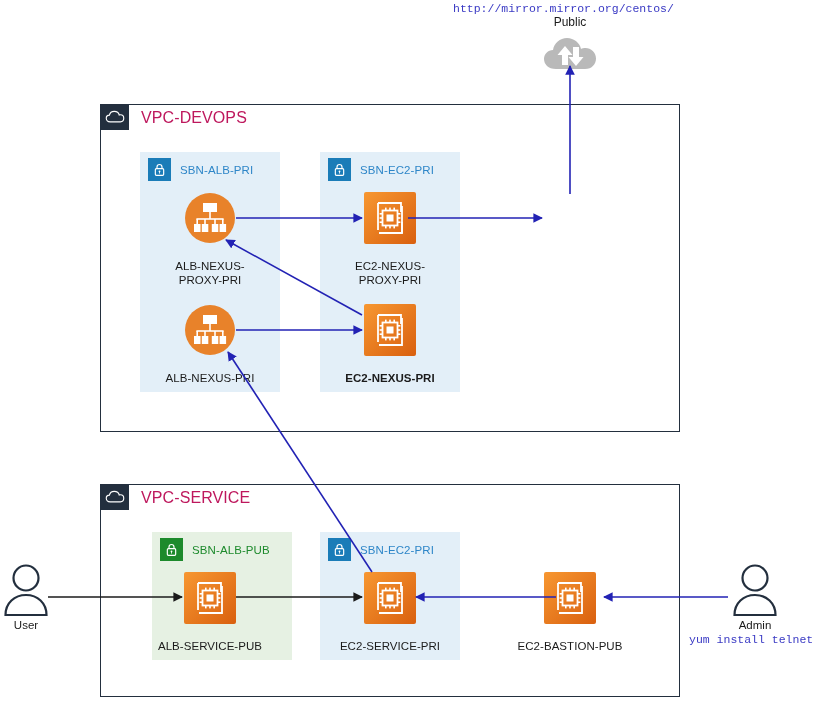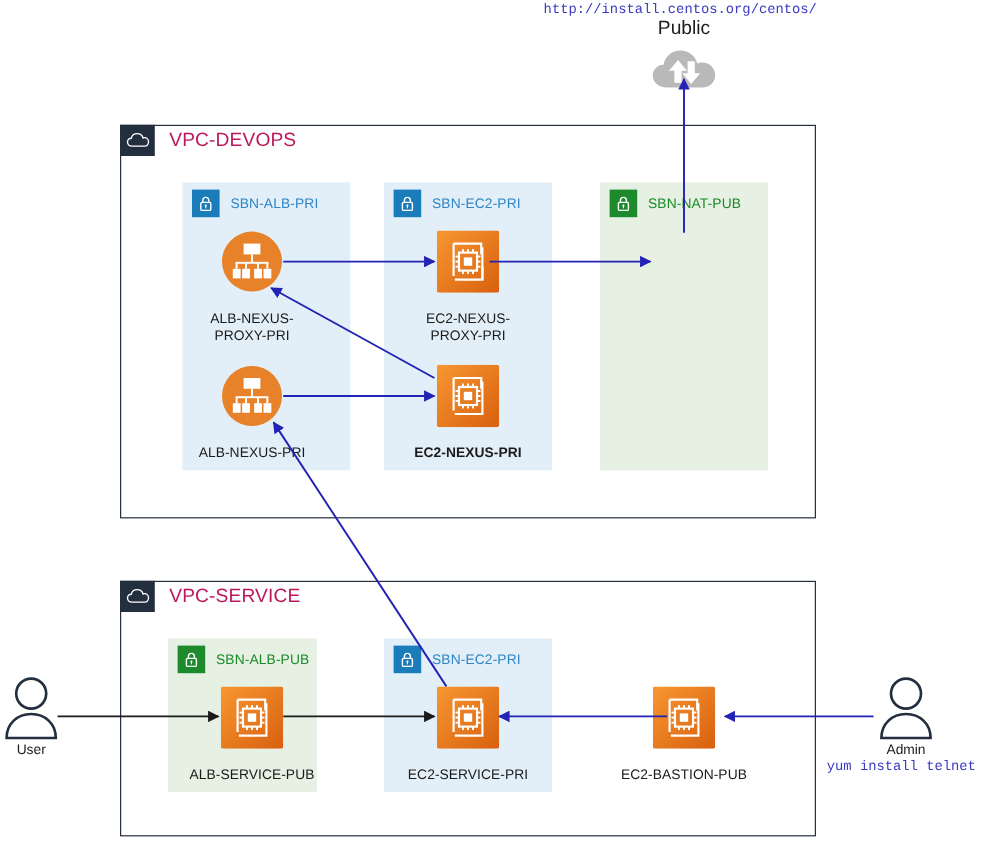--- a/index.html
+++ b/index.html
@@ -126,39 +126,39 @@
     color: #3A3AC4;
     white-space: nowrap;
   }
   
   .cloud-node {
     position: absolute;
     width: 140px;
     text-align: center;
   }
   .cloud-node .caption {
-    font-size: 16px;
+    font-size: 12px;
     color: #1B1B1B;
     margin-bottom: 4px;
   }
   .cloud-node .glyph { width: 58px; height: 40px; margin: 0 auto; }
   .url-text {
     position: absolute;
     font-family: "Liberation Mono", monospace;
     font-size: 11.5px;
     color: #3A3AC4;
     white-space: nowrap;
   }
 </style>
 </head>
 <body>
 
 <div id="canvas">
 
-  <div class="url-text" style="left:453px; top:2px;">http://install.centos.org/centos/</div>
+  <div class="url-text" style="left:453px; top:2px;">http://mirror.mirror.org/centos/</div>
 
   <div class="cloud-node" style="left:500px; top:15px;">
     <div class="caption">Public</div>
     <div class="glyph">
       <svg viewBox="0 0 58 40" width="58" height="40">
         <path d="M15 36 C7 36 3 31 3 26 C3 21 7 17 12 17 C13 10 19 5 26 5 C33 5 39 10 40 16
                  C41 15.4 43 15 44.5 15 C50 15 55 19.5 55 25.5 C55 31 51 36 44 36 Z" fill="#B9B9B9"></path>
         <path d="M21 32 L21 22 L16.5 22 L24 13 L31.5 22 L27 22 L27 32 Z" fill="#FFFFFF"></path>
         <path d="M32 14 L32 24 L27.5 24 L35 33 L42.5 24 L38 24 L38 14 Z" fill="#FFFFFF"></path>
       </svg>
@@ -169,21 +169,21 @@
     <div class="vpc-tab">
       <svg viewBox="0 0 22 16" width="20" height="14">
         <path d="M5.5 13.5 C2.6 13.5 1 11.6 1 9.5 C1 7.5 2.6 5.9 4.6 5.9 C5.1 3.3 7.4 1.5 10.2 1.5
                  C13 1.5 15.3 3.4 15.8 5.7 C16.2 5.5 16.8 5.4 17.3 5.4 C19.4 5.4 21 7.2 21 9.5
                  C21 11.7 19.4 13.5 17.2 13.5 Z" fill="none" stroke="#FFFFFF" stroke-width="1.3"></path>
       </svg>
     </div>
     <div class="vpc-title">VPC-DEVOPS</div>
   </div>
 
-  <div class="subnet pri" style="left:152px; top:152px; width:140px; height:240px;text-decoration:underline;">
+  <div class="subnet pri" style="left:140px; top:152px; width:140px; height:240px;text-decoration:underline;">
     <div class="sn-head">
       <span class="sn-chip pri">
         <svg viewBox="0 0 18 18" width="15" height="15">
           <path d="M6 8 L6 6 A3 3 0 0 1 12 6 L12 8" fill="none" stroke="#FFFFFF" stroke-width="1.4"></path>
           <rect x="4" y="8" width="10" height="8" rx="1.2" fill="none" stroke="#FFFFFF" stroke-width="1.4"></rect>
           <circle cx="9" cy="11.2" r="1.1" fill="#FFFFFF"></circle>
           <rect x="8.5" y="11.6" width="1" height="2.3" fill="#FFFFFF"></rect>
         </svg>
       </span>
       <span class="sn-label pri">SBN-ALB-PRI</span>
@@ -197,33 +197,20 @@
           <path d="M6 8 L6 6 A3 3 0 0 1 12 6 L12 8" fill="none" stroke="#FFFFFF" stroke-width="1.4"></path>
           <rect x="4" y="8" width="10" height="8" rx="1.2" fill="none" stroke="#FFFFFF" stroke-width="1.4"></rect>
           <circle cx="9" cy="11.2" r="1.1" fill="#FFFFFF"></circle>
           <rect x="8.5" y="11.6" width="1" height="2.3" fill="#FFFFFF"></rect>
         </svg>
       </span>
       <span class="sn-label pri">SBN-EC2-PRI</span>
     </div>
   </div>
 
-  <div class="subnet pub" style="left:500px; top:152px; width:140px; height:240px;">
-    <div class="sn-head">
-      <span class="sn-chip pub">
-        <svg viewBox="0 0 18 18" width="15" height="15">
-          <path d="M6 8 L6 6 A3 3 0 0 1 12 6 L12 8" fill="none" stroke="#FFFFFF" stroke-width="1.4"></path>
-          <rect x="4" y="8" width="10" height="8" rx="1.2" fill="none" stroke="#FFFFFF" stroke-width="1.4"></rect>
-          <circle cx="9" cy="11.2" r="1.1" fill="#FFFFFF"></circle>
-          <rect x="8.5" y="11.6" width="1" height="2.3" fill="#FFFFFF"></rect>
-        </svg>
-      </span>
-      <span class="sn-label pub">SBN-NAT-PUB</span>
-    </div>
-  </div>
 
   <div class="node" style="left:150px; top:192px;">
     <div class="glyph">
       <svg viewBox="0 0 52 52" width="52" height="52">
         <circle cx="26" cy="26" r="25" fill="#E8822A"></circle>
         <rect x="19" y="11" width="14" height="9" fill="#FFFFFF"></rect>
         <rect x="25.2" y="20" width="1.6" height="7" fill="#FFFFFF"></rect>
         <rect x="12.4" y="26.2" width="27.2" height="1.6" fill="#FFFFFF"></rect>
         <rect x="12.4" y="27" width="1.6" height="5" fill="#FFFFFF"></rect>
         <rect x="20.2" y="27" width="1.6" height="5" fill="#FFFFFF"></rect>
@@ -334,21 +321,21 @@
     <div class="vpc-tab">
       <svg viewBox="0 0 22 16" width="20" height="14">
         <path d="M5.5 13.5 C2.6 13.5 1 11.6 1 9.5 C1 7.5 2.6 5.9 4.6 5.9 C5.1 3.3 7.4 1.5 10.2 1.5
                  C13 1.5 15.3 3.4 15.8 5.7 C16.2 5.5 16.8 5.4 17.3 5.4 C19.4 5.4 21 7.2 21 9.5
                  C21 11.7 19.4 13.5 17.2 13.5 Z" fill="none" stroke="#FFFFFF" stroke-width="1.3"></path>
       </svg>
     </div>
     <div class="vpc-title">VPC-SERVICE</div>
   </div>
 
-  <div class="subnet pub" style="left:140px; top:532px; width:124px; height:128px;">
+  <div class="subnet pub" style="left:152px; top:532px; width:140px; height:128px;">
     <div class="sn-head">
       <span class="sn-chip pub">
         <svg viewBox="0 0 18 18" width="15" height="15">
           <path d="M6 8 L6 6 A3 3 0 0 1 12 6 L12 8" fill="none" stroke="#FFFFFF" stroke-width="1.4"></path>
           <rect x="4" y="8" width="10" height="8" rx="1.2" fill="none" stroke="#FFFFFF" stroke-width="1.4"></rect>
           <circle cx="9" cy="11.2" r="1.1" fill="#FFFFFF"></circle>
           <rect x="8.5" y="11.6" width="1" height="2.3" fill="#FFFFFF"></rect>
         </svg>
       </span>
       <span class="sn-label pub">SBN-ALB-PUB</span>

